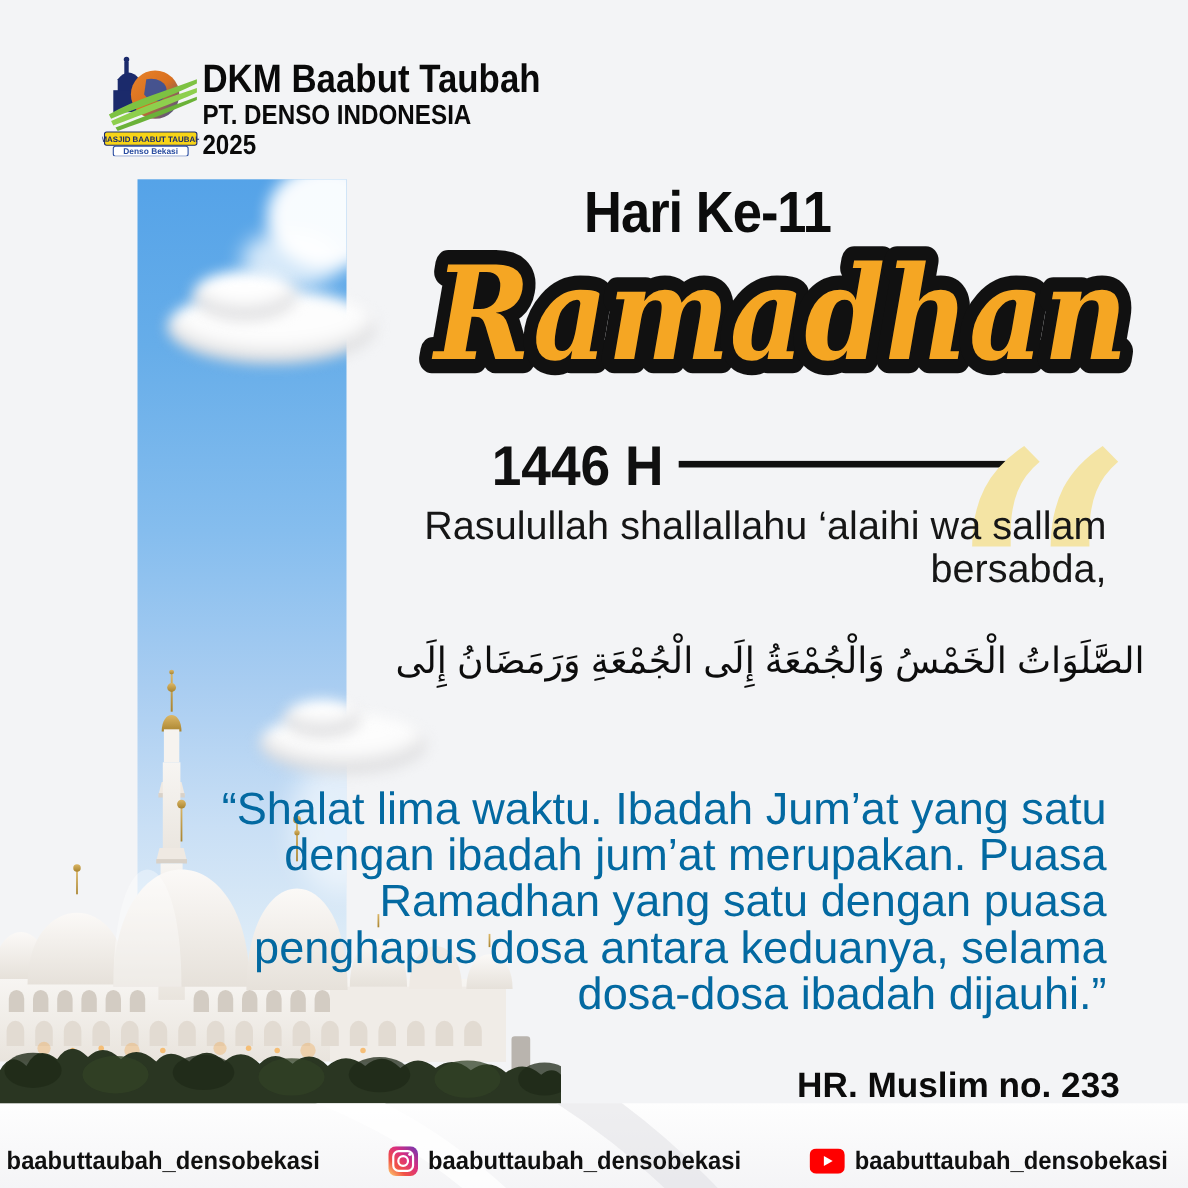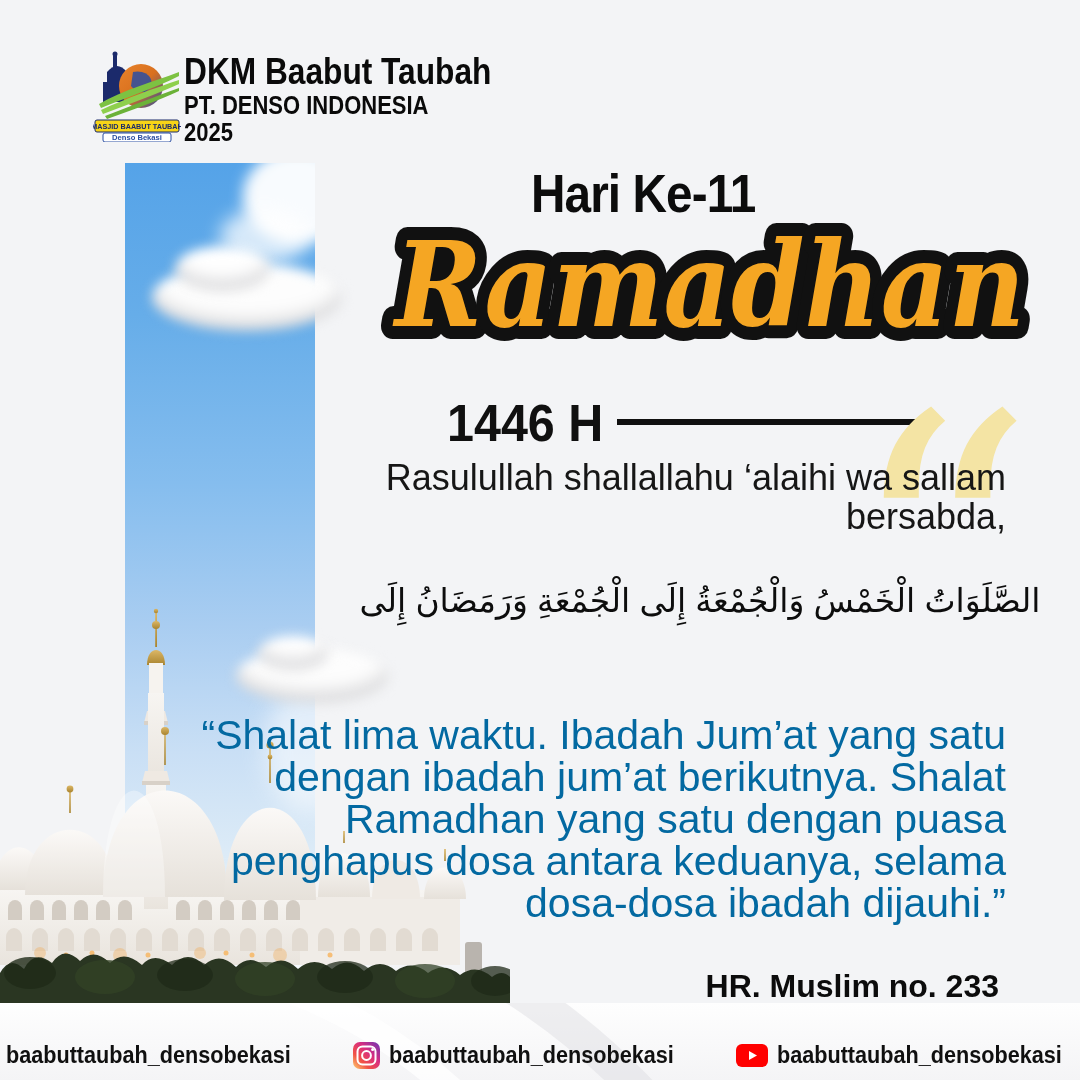--- a/index.html
+++ b/index.html
@@ -41,21 +41,21 @@
   .quote-mark{position:absolute;left:846px;top:368px;width:200px;height:220px;
     font-family:"DejaVu Serif",serif;font-size:370px;line-height:1;color:#f4e4a4;
     pointer-events:none;z-index:3;}
   .intro{position:absolute;right:74px;top:458px;text-align:right;font-size:36px;line-height:39px;
     color:#161616;z-index:4;}
   .arabic{position:absolute;left:355px;top:576px;width:690px;text-align:center;direction:rtl;
     font-family:Liberation Sans, sans-serif;font-size:33px;line-height:50px;color:#0d0d0d;z-index:4;}
   .arabic div{white-space:nowrap;}
   .translation{position:absolute;right:74px;top:714px;text-align:right;font-size:41px;
     line-height:42px;color:#0369a1;z-index:4;}
-  .source{position:absolute;right:81px;top:968px;font-size:32px;font-weight:800;color:#0c0c0c;z-index:4;}
+  .source{position:absolute;right:62px;top:968px;font-size:32px;font-weight:800;color:#0c0c0c;z-index:4;}
   
   .footer-zone{position:absolute;left:0;top:1003px;right:0;bottom:0;overflow:hidden;
     background:linear-gradient(180deg,#fefefe 0%,#f4f4f6 100%);}
   .ripple{position:absolute;border-radius:50%;}
   .r1{left:-420px;top:-60px;width:1000px;height:1000px;border:26px solid rgba(255,255,255,.75);}
   .r2{left:-560px;top:-140px;width:1340px;height:1340px;border:34px solid rgba(219,219,224,.45);}
   .socials{position:absolute;left:0;right:0;top:1033px;height:44px;display:flex;
     justify-content:flex-end;align-items:center;gap:44px;z-index:5;}
   .social{display:flex;align-items:center;gap:9px;cursor:pointer;}
   .handle{font-size:23px;font-weight:800;transform:scaleX(.94);transform-origin:left center;
@@ -253,21 +253,21 @@
     <div>Rasulullah shallallahu ‘alaihi wa sallam</div>
     <div>bersabda,</div>
   </div>
 
   <div class="arabic">
     <div>الصَّلَوَاتُ الْخَمْسُ وَالْجُمْعَةُ إِلَى الْجُمْعَةِ وَرَمَضَانُ إِلَى</div>
   </div>
 
   <div class="translation">
     <div>“Shalat lima waktu. Ibadah Jum’at yang satu</div>
-    <div>dengan ibadah jum’at berikutnya. Shalat</div>
+    <div>dengan ibadah jum’at merupakan. Puasa</div>
     <div>Ramadhan yang satu dengan puasa</div>
     <div>penghapus dosa antara keduanya, selama</div>
     <div>dosa-dosa ibadah dijauhi.”</div>
   </div>
 
   <div class="source">HR. Muslim no. 233</div>
 
   <div class="footer-zone">
     <div class="ripple r1"></div>
     <div class="ripple r2"></div>

